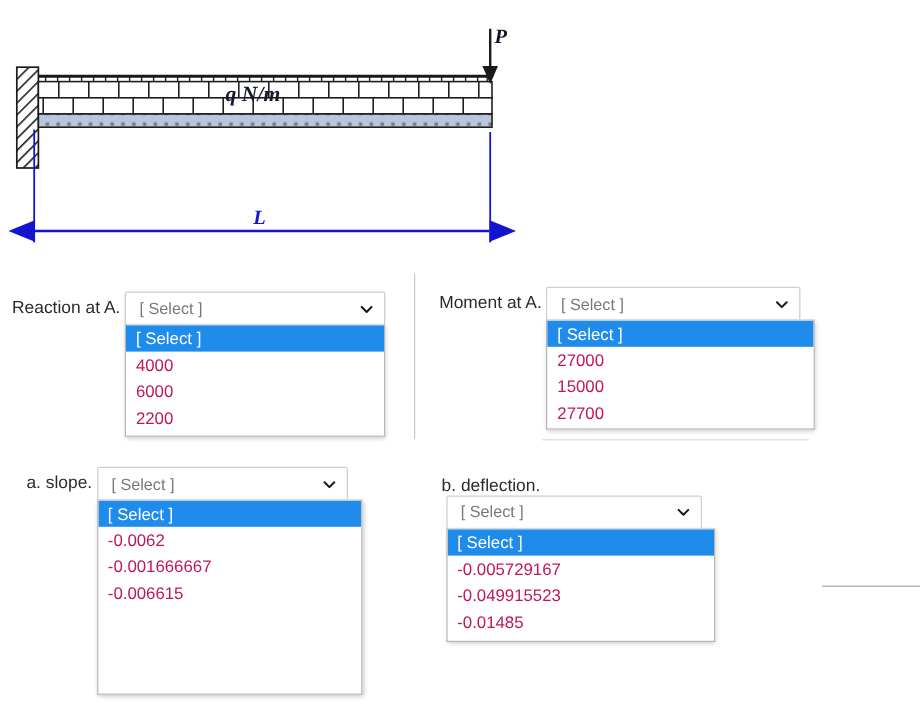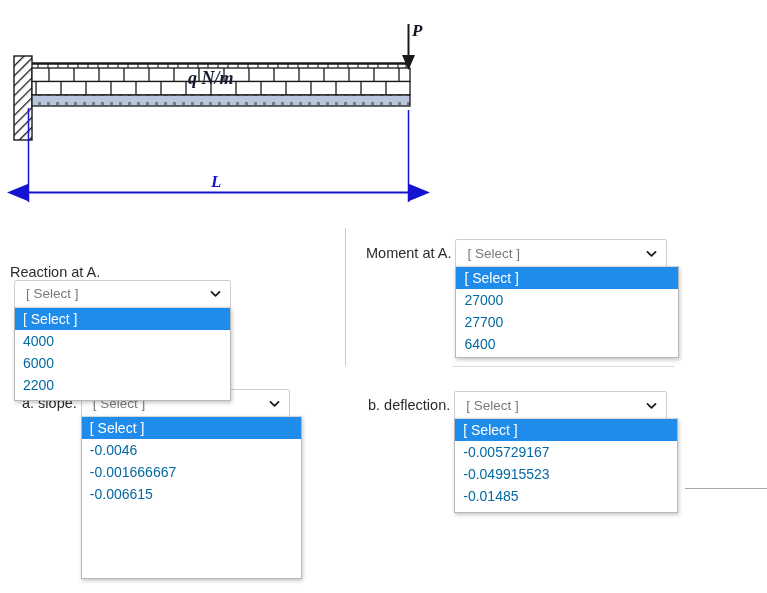--- a/index.html
+++ b/index.html
@@ -92,39 +92,39 @@
     background: #ffffff;
     border: 1px solid #b7b7b7;
     border-top: 1px solid #d6d6d6;
     box-shadow: 1px 2px 4px rgba(0,0,0,0.22);
     z-index: 5;
     padding: 0;
     overflow: hidden;
   }
   .option {
     font-size: 14px;
-    color: #0369a1;
+    color: #be185d;
     line-height: 1;
     padding: 4px 0 4px 8px;
     white-space: nowrap;
   }
   .option.selected {
     background: #1f8cec;
     color: #ffffff;
     font-weight: 500;
   }
   .option.spacer {
     visibility: hidden;
   }
 
   
-  #row-reaction  { left: 10px;  top: 258px; flex-direction: column; }
+  #row-reaction  { left: 10px;  top: 243px; }
   #row-moment    { left: 366px; top: 239px; }
   #row-slope     { left: 22px;  top: 389px; justify-content: space-between; }
-  #row-deflect   { left: 368px; top: 391px; }
+  #row-deflect   { left: 368px; top: 391px; flex-direction: column; }
 
   #sel-reaction .select-box  { width: 217px; }
   #sel-reaction .option-list { width: 217px; height: 94px; }
 
   #sel-moment .select-box    { width: 212px; }
   #sel-moment .option-list   { width: 224px; height: 92px; }
 
   #sel-slope .select-box     { width: 209px; }
   #sel-slope .option-list    { width: 221px; height: 163px; }
 
@@ -318,40 +318,41 @@
       <span class="select-value">[ Select ]</span>
       <span class="chev">
         <svg viewBox="0 0 16 16" width="13" height="13">
           <path d="M3 6 L8 11 L13 6" fill="none" stroke="#1a1a1a" stroke-width="2.1" stroke-linecap="round" stroke-linejoin="round"></path>
         </svg>
       </span>
     </div>
     <div class="option-list">
       <div class="option selected">[ Select ]</div>
       <div class="option">27000</div>
+      <div class="option">15000</div>
       <div class="option">27700</div>
       <div class="option">6400</div>
     </div>
   </div>
 </div>
 
 <div class="qrow" id="row-slope">
   <div class="qlabel">a. slope.</div>
   <div class="select-wrap" id="sel-slope">
     <div class="select-box">
       <span class="select-value">[ Select ]</span>
       <span class="chev">
         <svg viewBox="0 0 16 16" width="13" height="13">
           <path d="M3 6 L8 11 L13 6" fill="none" stroke="#1a1a1a" stroke-width="2.1" stroke-linecap="round" stroke-linejoin="round"></path>
         </svg>
       </span>
     </div>
     <div class="option-list">
       <div class="option selected">[ Select ]</div>
-      <div class="option">-0.0046</div>
+      <div class="option">-0.0062</div>
       <div class="option">-0.001666667</div>
       <div class="option">-0.006615</div>
       <div class="option spacer">&nbsp;</div>
       <div class="option spacer">&nbsp;</div>
       <div class="option spacer">&nbsp;</div>
       <div class="option spacer">&nbsp;</div>
 
     </div>
   </div>
 </div>

